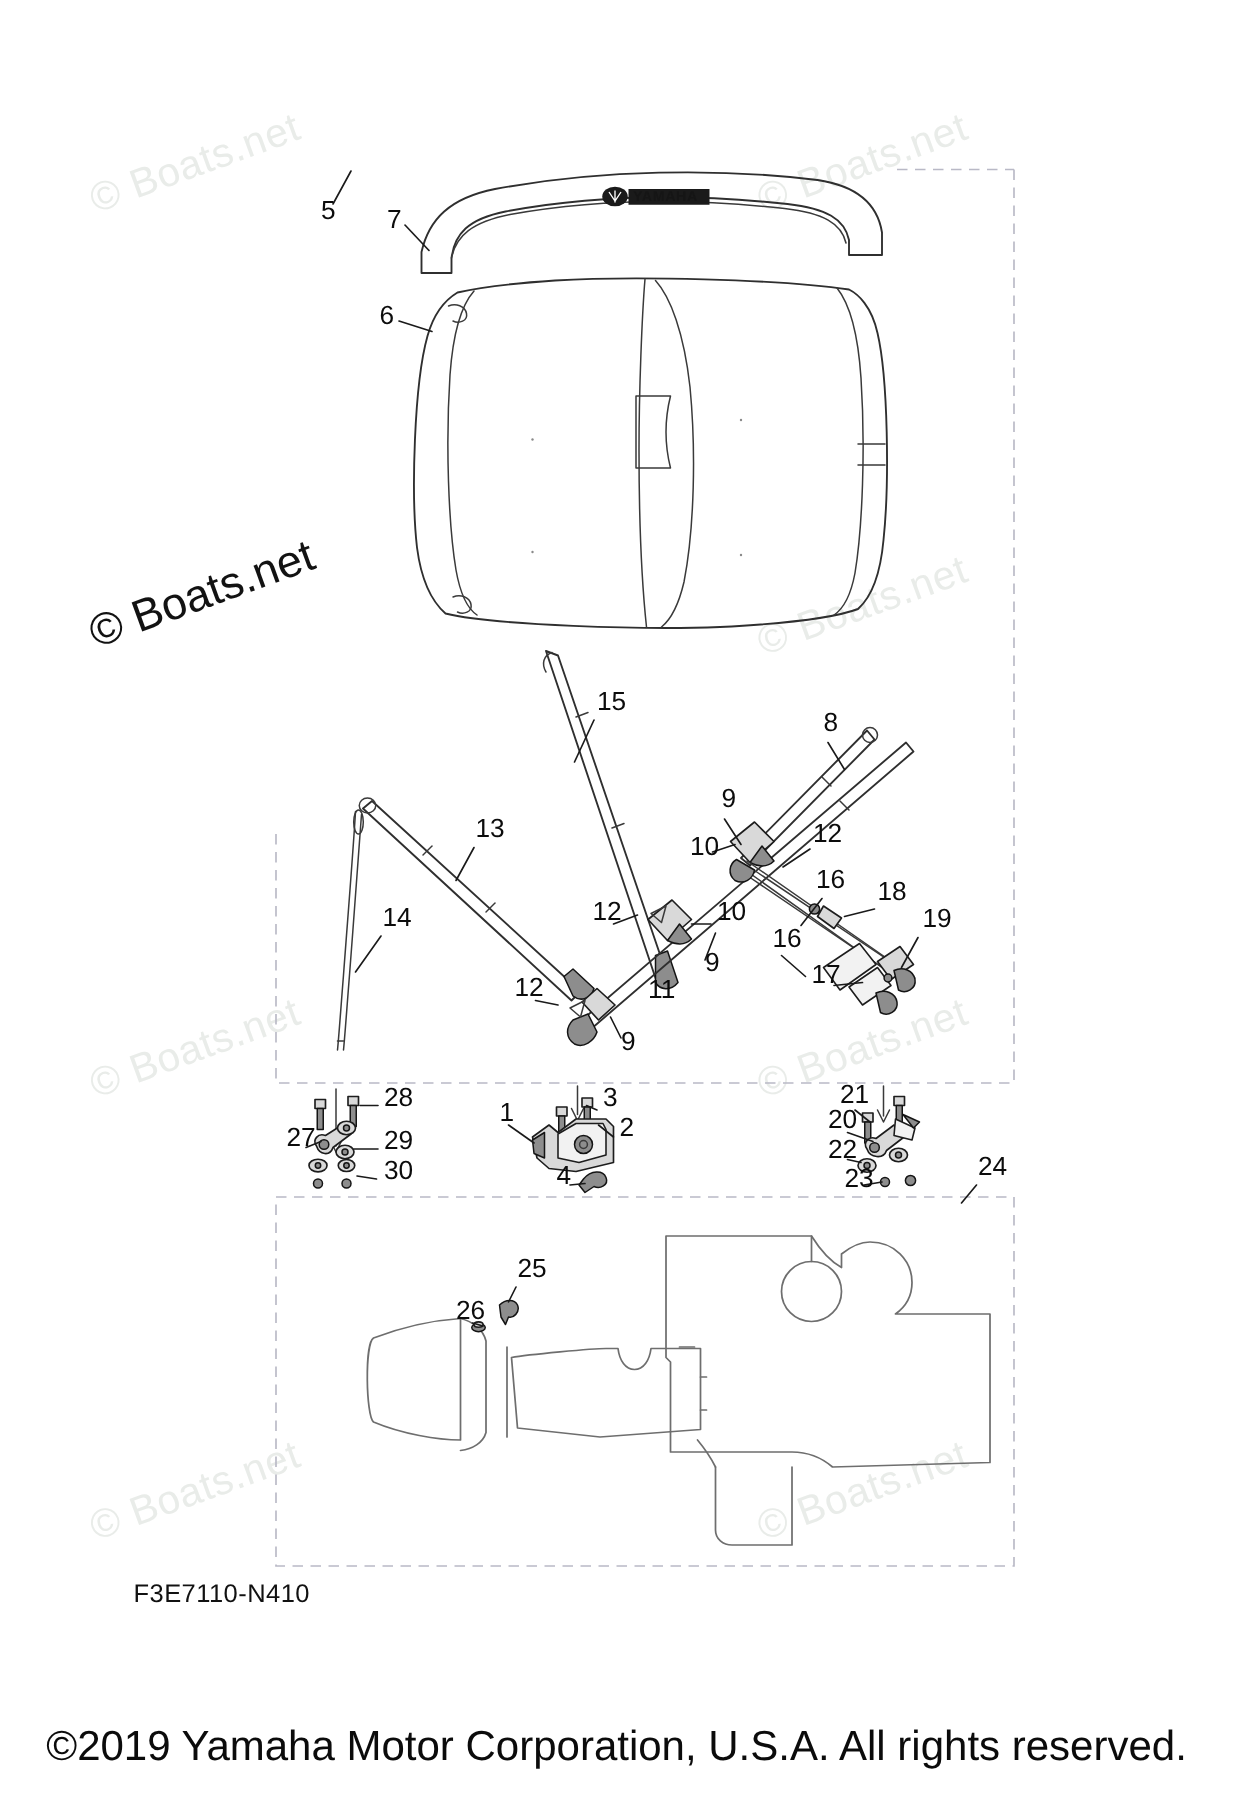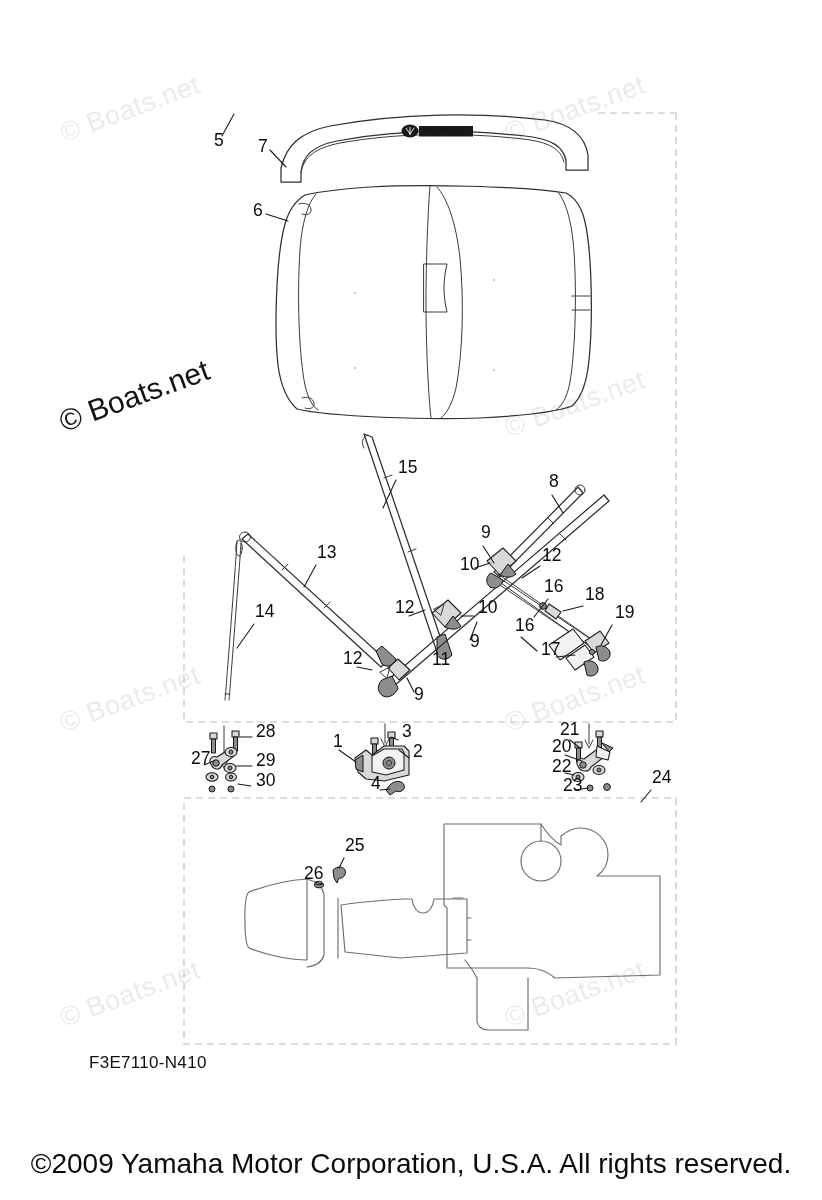--- a/index.html
+++ b/index.html
@@ -405,13 +405,13 @@
     <g transform="rotate(-20 125 410)">
       <text class="wm-dark" x="60" y="410">© Boats.net</text>
     </g>
   </g>
 
   <text class="diagcode" x="89" y="1068">F3E7110-N410</text>
 
 </svg>
 </div>
 
-<div id="footer">©2009 Yamaha Motor Corporation, U.S.A. All rights reserved.</div>
+<div id="footer">©2019 Yamaha Motor Corporation, U.S.A. All rights reserved.</div>
 
 </body></html>

